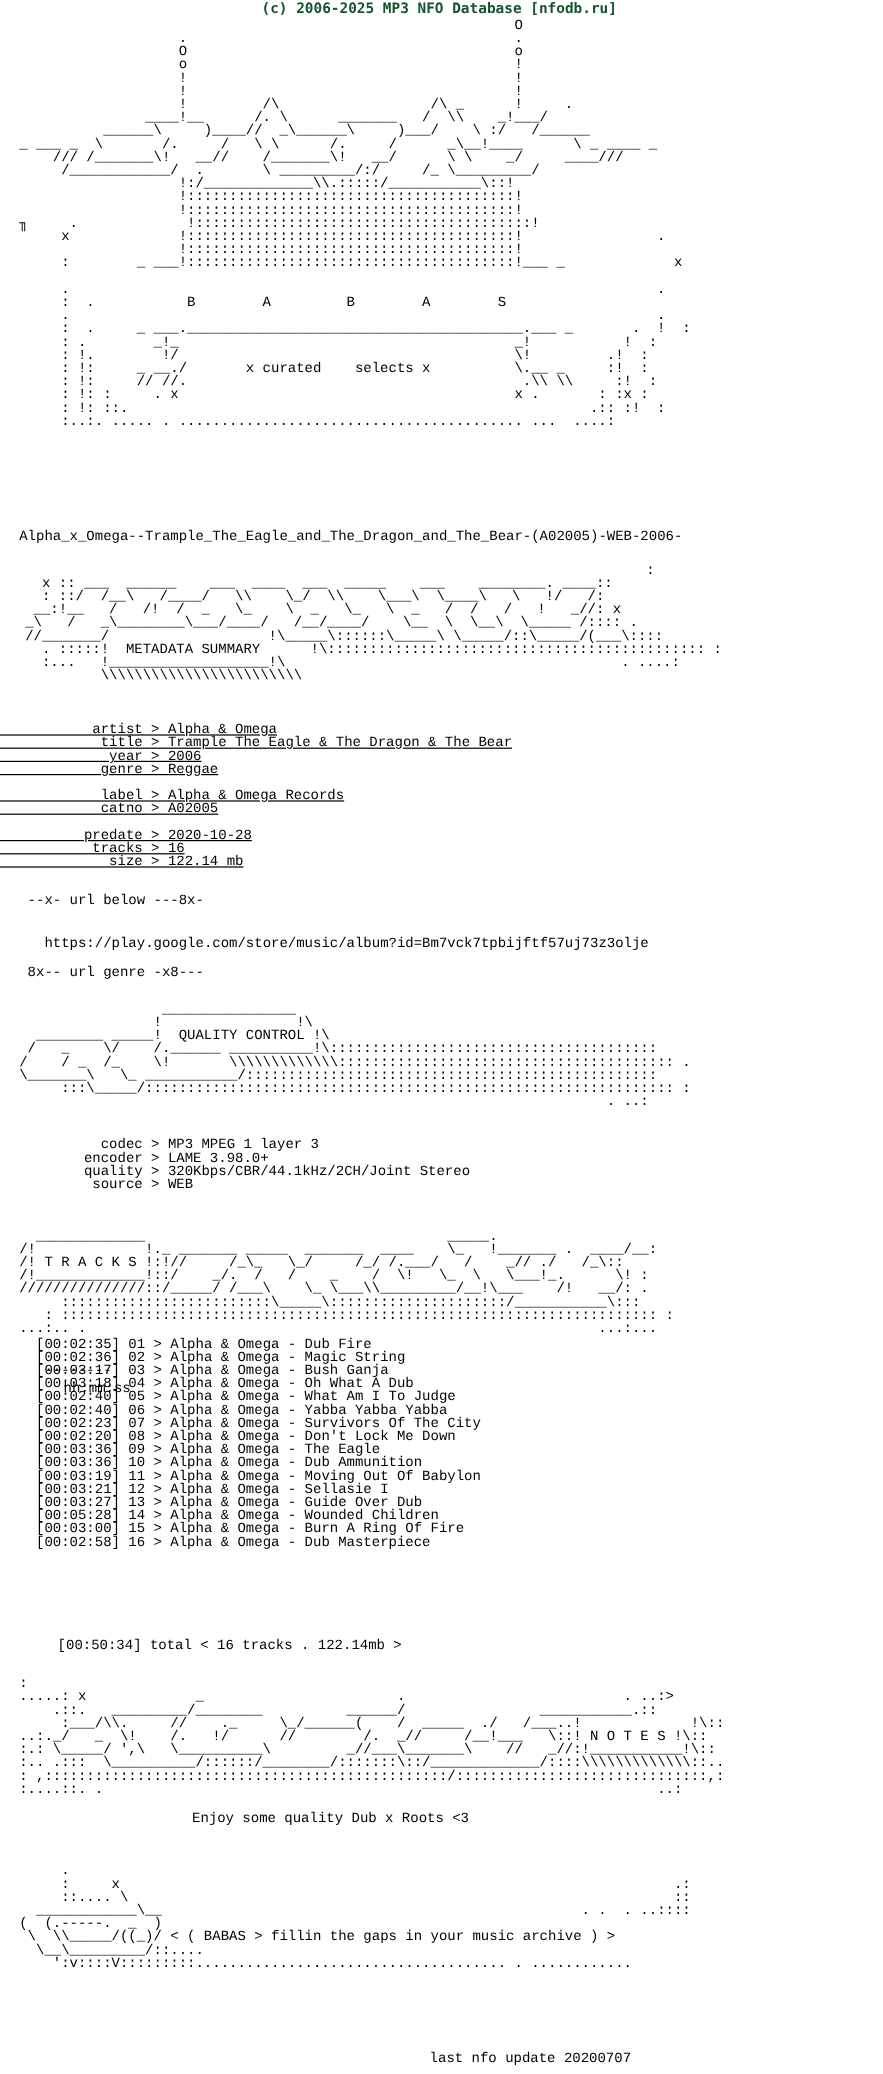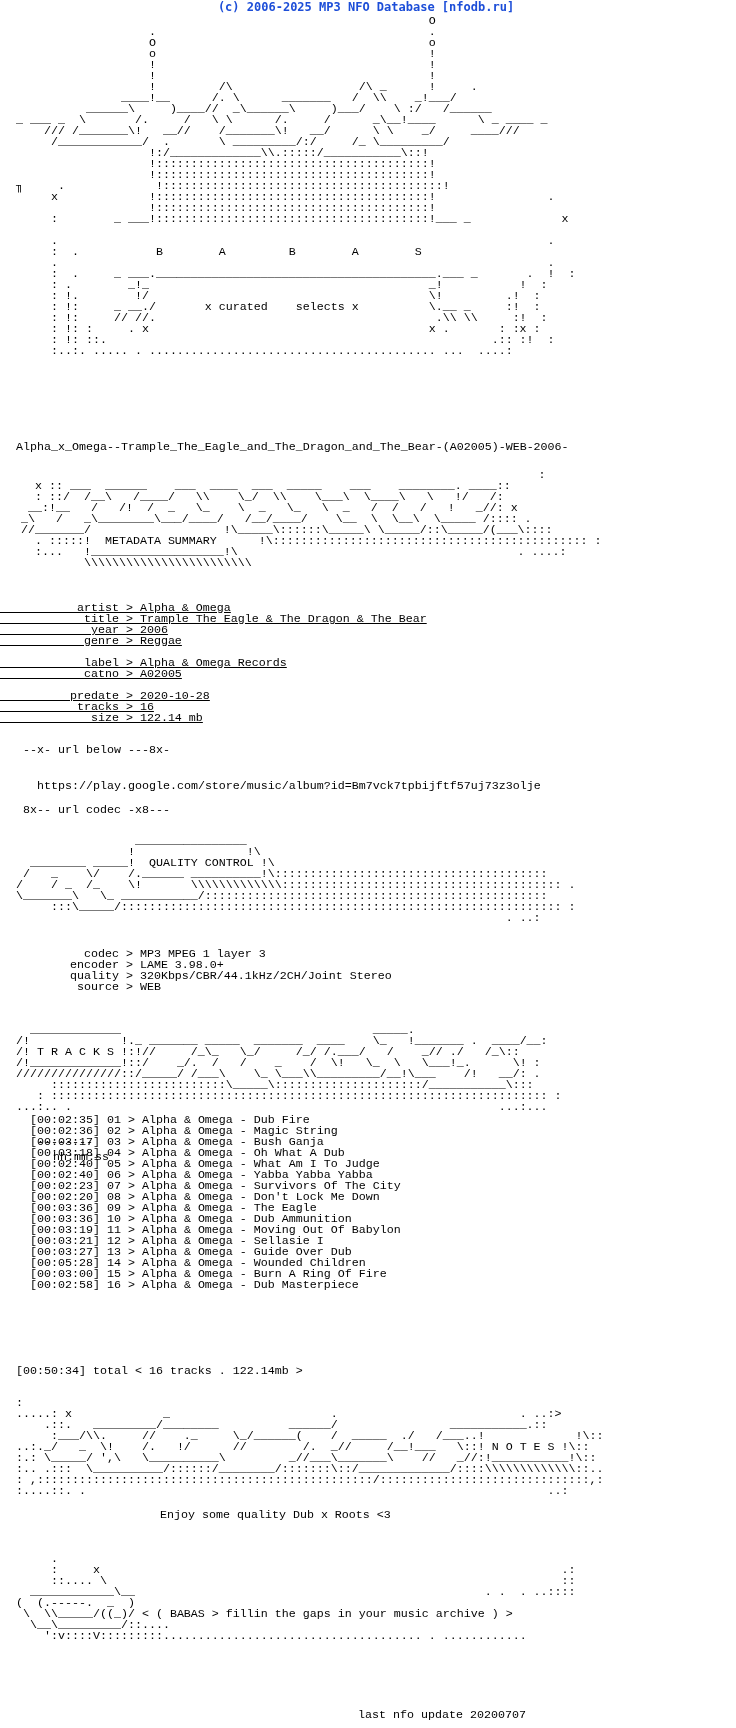--- a/index.html
+++ b/index.html
@@ -1,20 +1,20 @@
 <!DOCTYPE html>
 <html><head>
 <meta charset="utf-8">
 <style>
   html, body { margin: 0; padding: 0; background: #ffffff; }
   body { width: 736px; height: 1728px; position: relative; overflow: hidden; }
   .copyright {
     position: absolute; top: 0; left: 0; width: 732px; text-align: center;
     font-family: "DejaVu Sans Mono", "Liberation Mono", monospace;
-    font-size: 12px; line-height: 14px; color: #1d4ed8; font-weight: bold;
+    font-size: 12px; line-height: 14px; color: #14532d; font-weight: bold;
     white-space: pre;
   }
   pre.nfo {
     position: absolute; margin: 0;
     font-family: "Liberation Mono", "DejaVu Sans Mono", monospace;
     font-size: 11.67px; line-height: 11px; color: #000000;
     white-space: pre; letter-spacing: 0;
   }
 </style>
 </head>
@@ -73,21 +73,21 @@
 
             label &gt; Alpha &amp; Omega Records
             catno &gt; A02005
 
           predate &gt; 2020-10-28
            tracks &gt; 16
              size &gt; 122.14 mb</pre>
 
 <pre class="nfo" style="top:745px; left:23px;">--x- url below ---8x-</pre>
 <pre class="nfo" style="top:781px; left:37px;">https://play.google.com/store/music/album?id=Bm7vck7tpbijftf57uj73z3olje</pre>
-<pre class="nfo" style="top:805px; left:23px;">8x-- url codec -x8---</pre>
+<pre class="nfo" style="top:805px; left:23px;">8x-- url genre -x8---</pre>
 
 <pre class="nfo" id="qc-banner" style="top:836px; left:9px;">                  ________________
                  !                !\
    ________ _____!  QUALITY CONTROL !\
   /   _    \/    /.______ __________!\:::::::::::::::::::::::::::::::::::::::
  /    / _  /_    \!       \\\\\\\\\\\\\:::::::::::::::::::::::::::::::::::::::: .
  \_______\   \_ ___________/:::::::::::::::::::::::::::::::::::::::::::::::::
       :::\_____/::::::::::::::::::::::::::::::::::::::::::::::::::::::::::::::: :
                                                                        . ..:</pre>
 
@@ -118,21 +118,21 @@
 [00:02:20] 08 &gt; Alpha &amp; Omega - Don't Lock Me Down
 [00:03:36] 09 &gt; Alpha &amp; Omega - The Eagle
 [00:03:36] 10 &gt; Alpha &amp; Omega - Dub Ammunition
 [00:03:19] 11 &gt; Alpha &amp; Omega - Moving Out Of Babylon
 [00:03:21] 12 &gt; Alpha &amp; Omega - Sellasie I
 [00:03:27] 13 &gt; Alpha &amp; Omega - Guide Over Dub
 [00:05:28] 14 &gt; Alpha &amp; Omega - Wounded Children
 [00:03:00] 15 &gt; Alpha &amp; Omega - Burn A Ring Of Fire
 [00:02:58] 16 &gt; Alpha &amp; Omega - Dub Masterpiece</pre>
 
-<pre class="nfo" style="top:1366px; left:16px;">[00:50:34] total &lt; 16 tracks . 122.14mb &gt;</pre>
+<pre class="nfo" style="top:1366px; left:48px;">[00:50:34] total &lt; 16 tracks . 122.14mb &gt;</pre>
 
 <pre class="nfo" id="notes-banner" style="top:1398px; left:9px;"> :
  .....: x             _                       .                          . ..:&gt;
      .::.   _________/________          ______/                ___________.::
       :___/\\.     //    ._     \_/______(    /  _____  ./   /___..!             !\::
  ..:._/   _  \!    /.   !/      //        /.  _//     /__!___   \::! N O T E S !\::
  :.: \_____/ ',\   \__________\         _//___\_______\    //   _//:!___________!\::
  :.. .:::  \__________/::::::/________/:::::::\::/_____________/::::\\\\\\\\\\\\\::..
  : ,::::::::::::::::::::::::::::::::::::::::::::::::/::::::::::::::::::::::::::::::,:
  :....::. .                                                                  ..:</pre>

